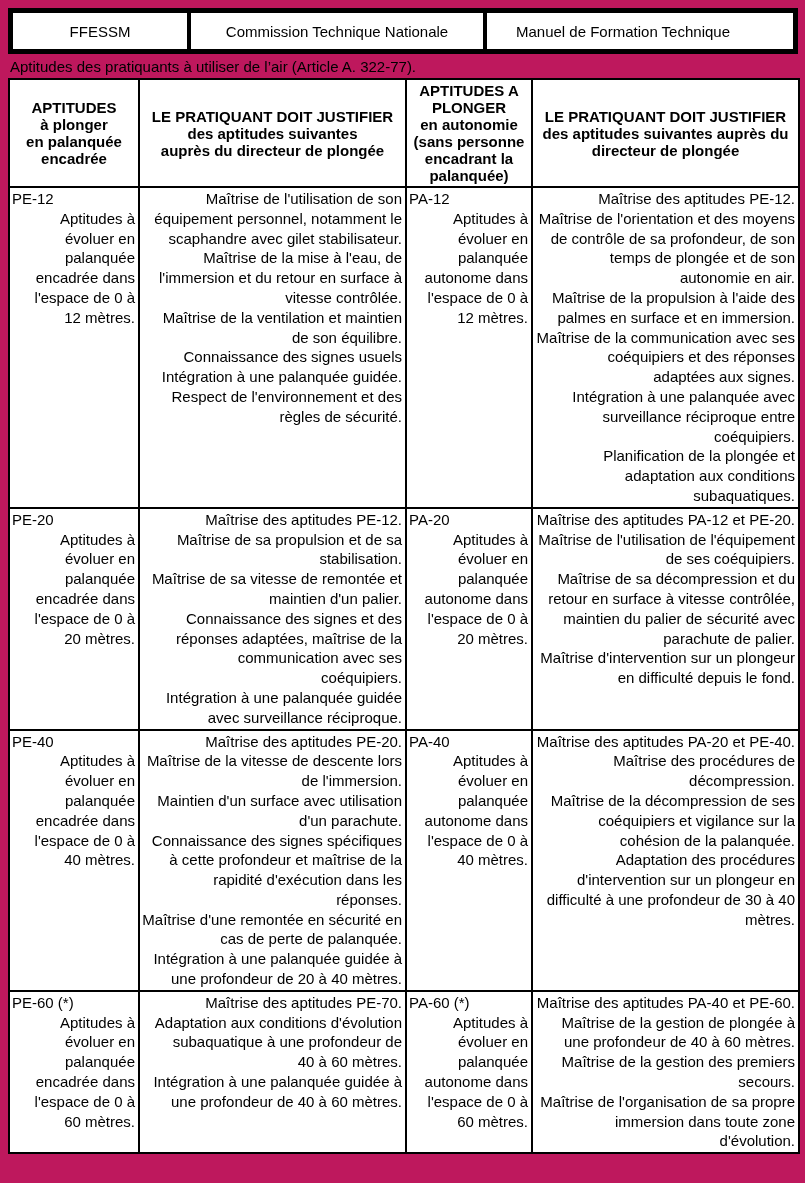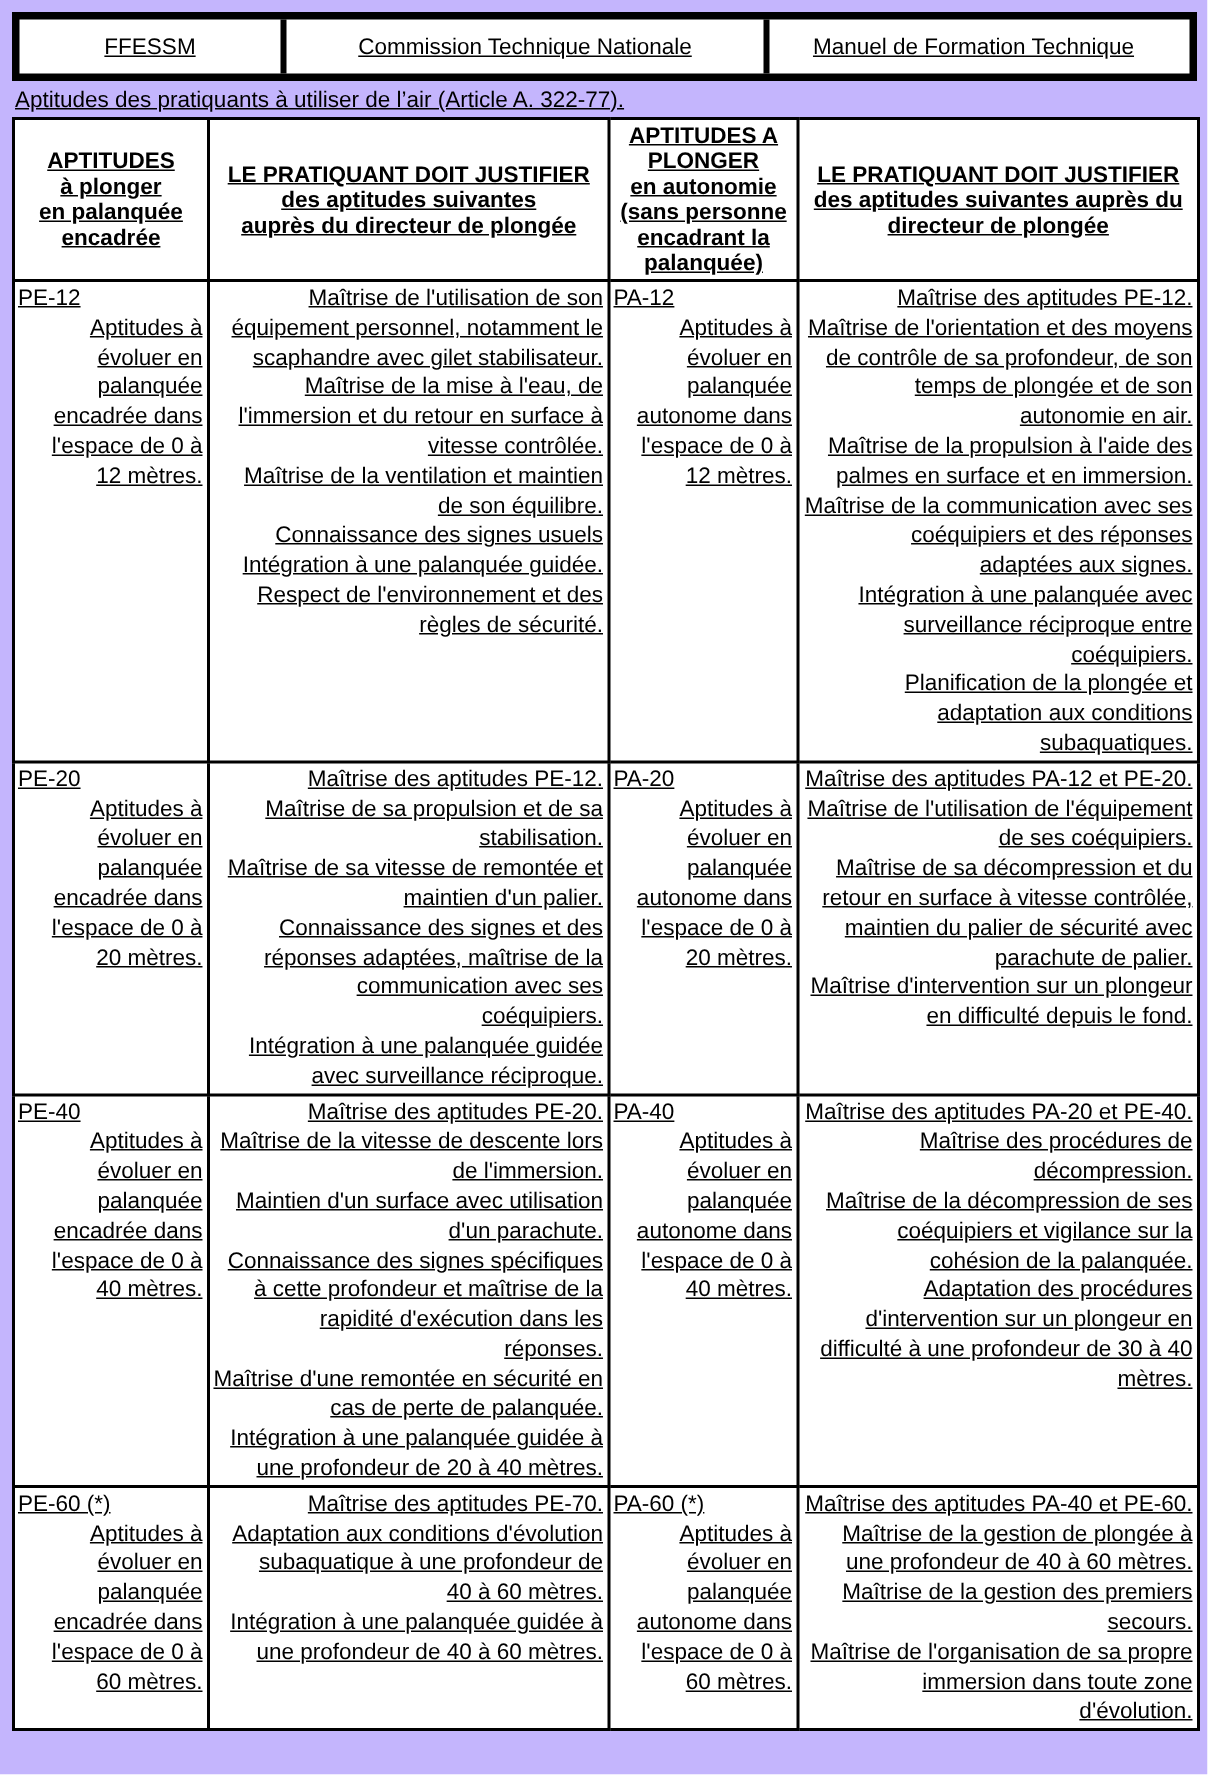--- a/index.html
+++ b/index.html
@@ -6,23 +6,22 @@
     margin: 0;
     padding: 0;
     background: #ffffff;
     font-family: "Liberation Sans", "DejaVu Sans", sans-serif;
     color: #000000;
   }
   .page {
     position: relative;
     width: 805px;
     height: 1183px;
-    background: #c4b5fd;
+    background: #be185d;
     overflow: hidden;
-    text-decoration: underline;
   }
   
   .band {
     box-sizing: border-box;
     margin-left: 8px;
     width: 790px;
     border: 5px solid #000;
     display: flex;
     background: #fff;
   }
@@ -32,21 +31,21 @@
     display: flex;
     align-items: center;
     justify-content: center;
     font-size: 15px;
     border-left: 4px solid #000;
     text-align: center;
     padding: 0 4px;
   }
   .band .bcell:first-child { border-left: none; }
   .band.top .bcell:nth-child(1) { width: 174px; }
-  .band.top .bcell:nth-child(2) { width: 322px; }
+  .band.top .bcell:nth-child(2) { width: 296px; }
   .band.top .bcell:nth-child(3) { width: 276px; }
   
   .doc-title {
     margin-top: 15px;
     text-align: center;
     font-weight: bold;
     font-size: 15px;
   }
   .doc-subtitle {
     margin: 4px 0 3px 10px;

